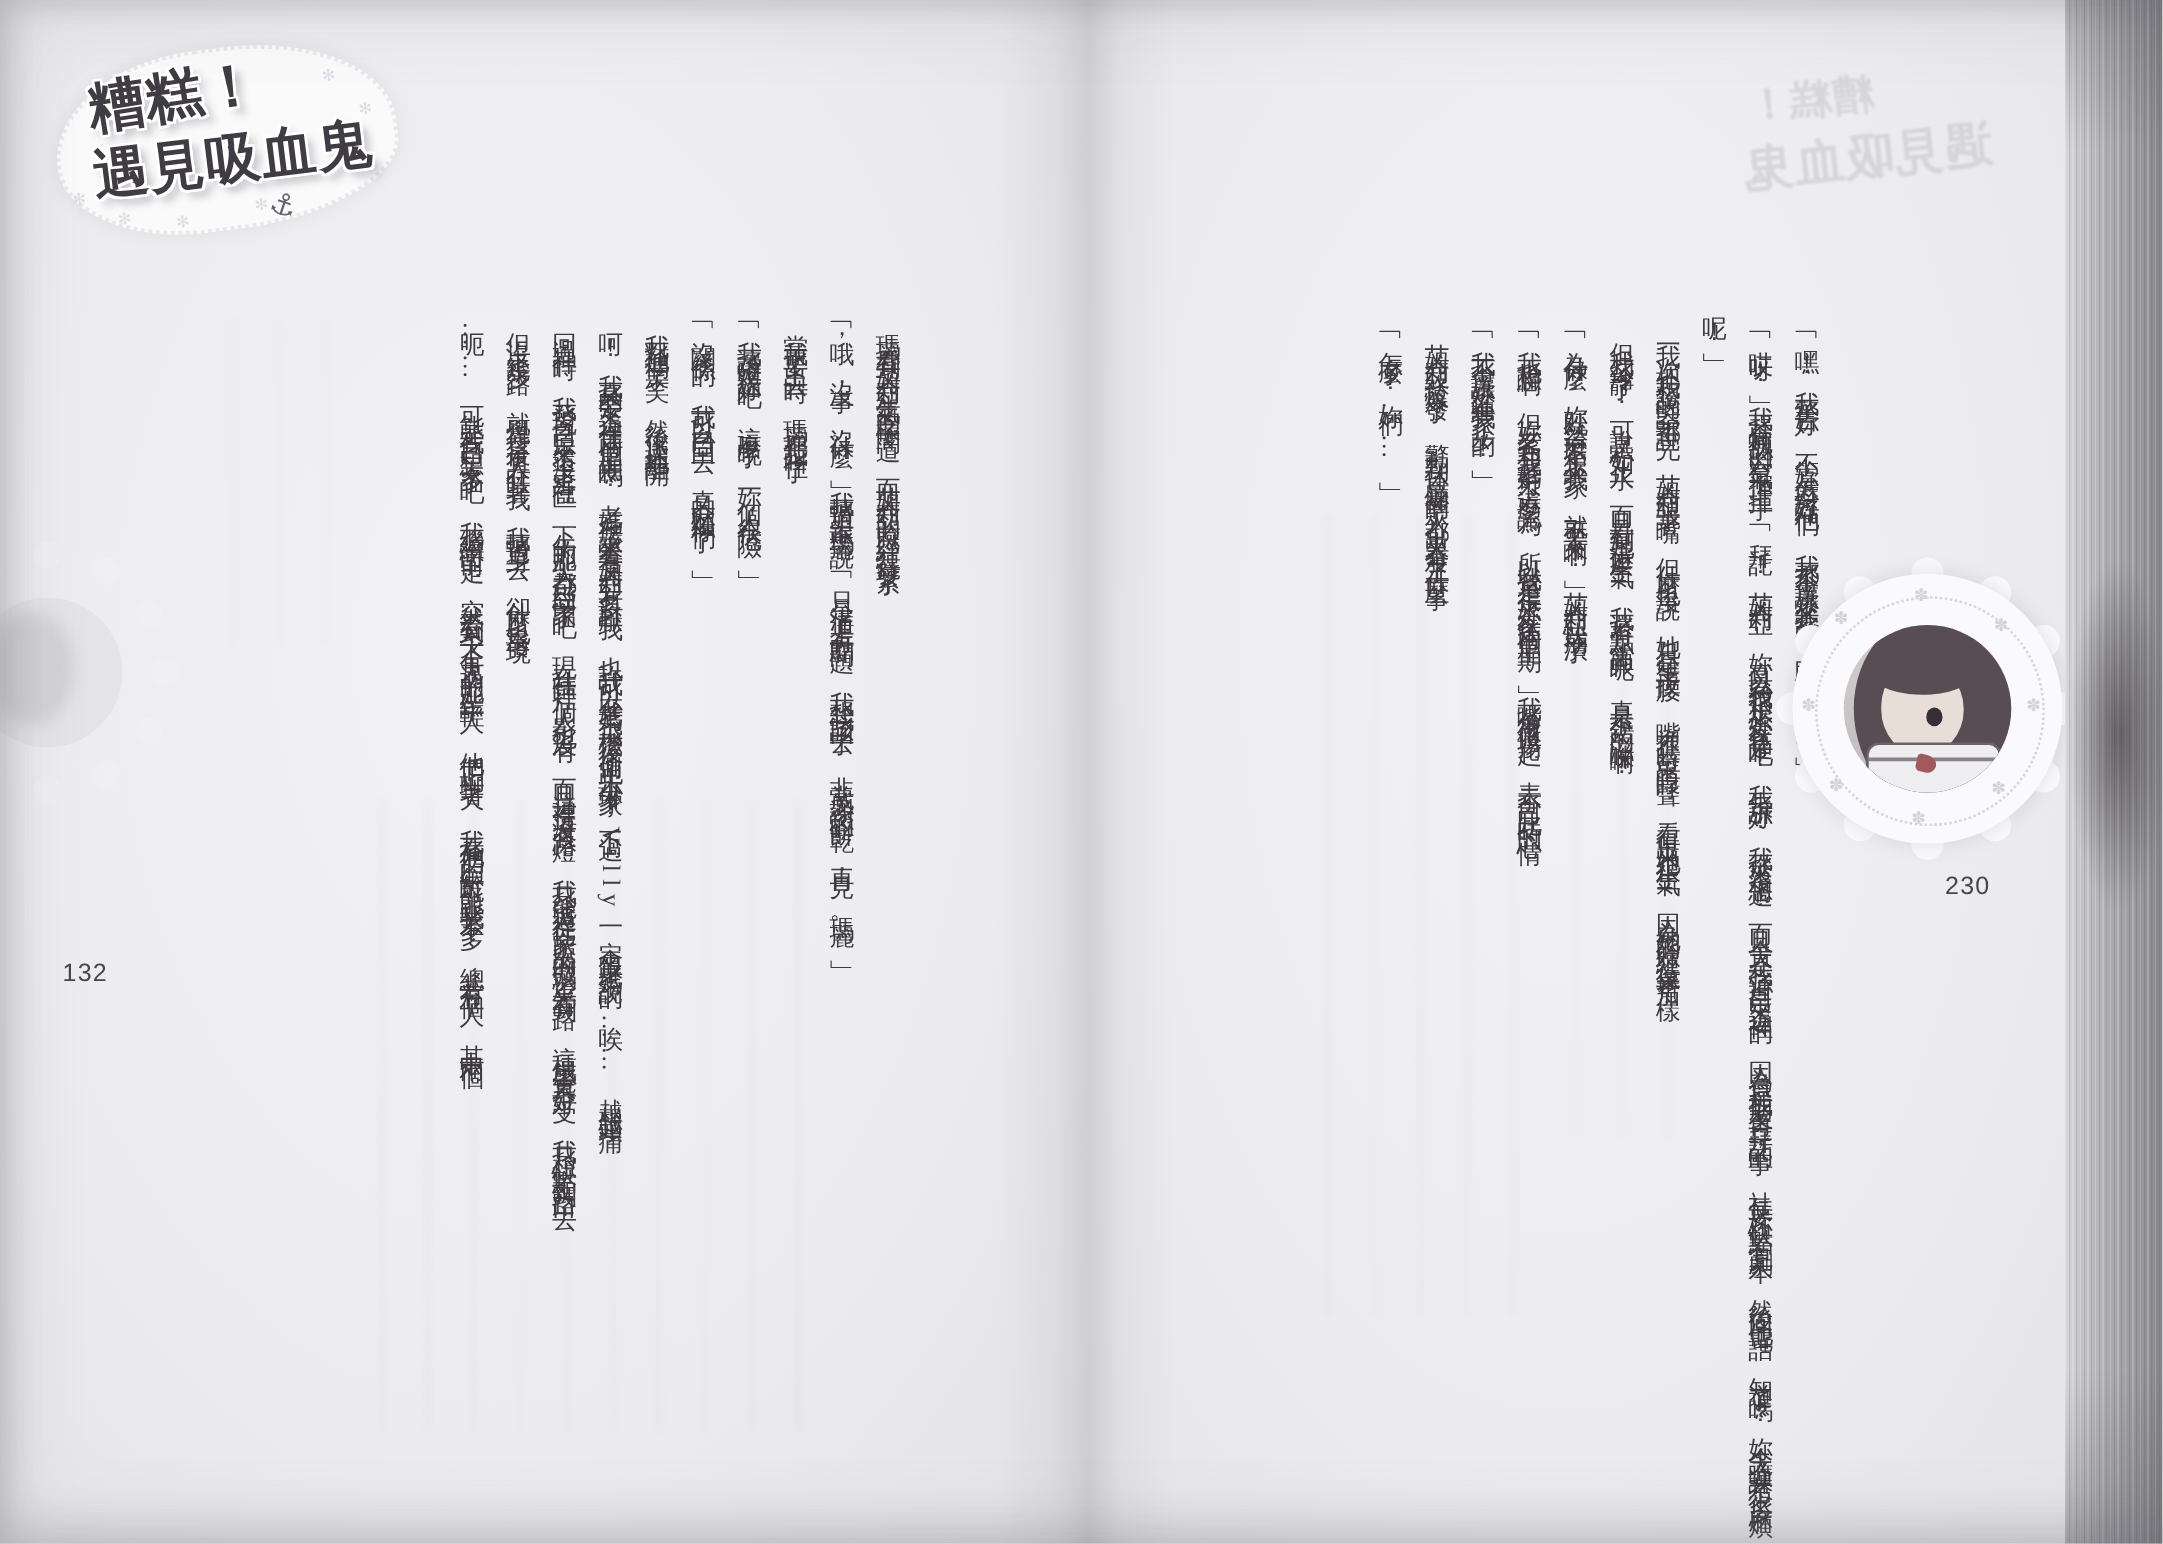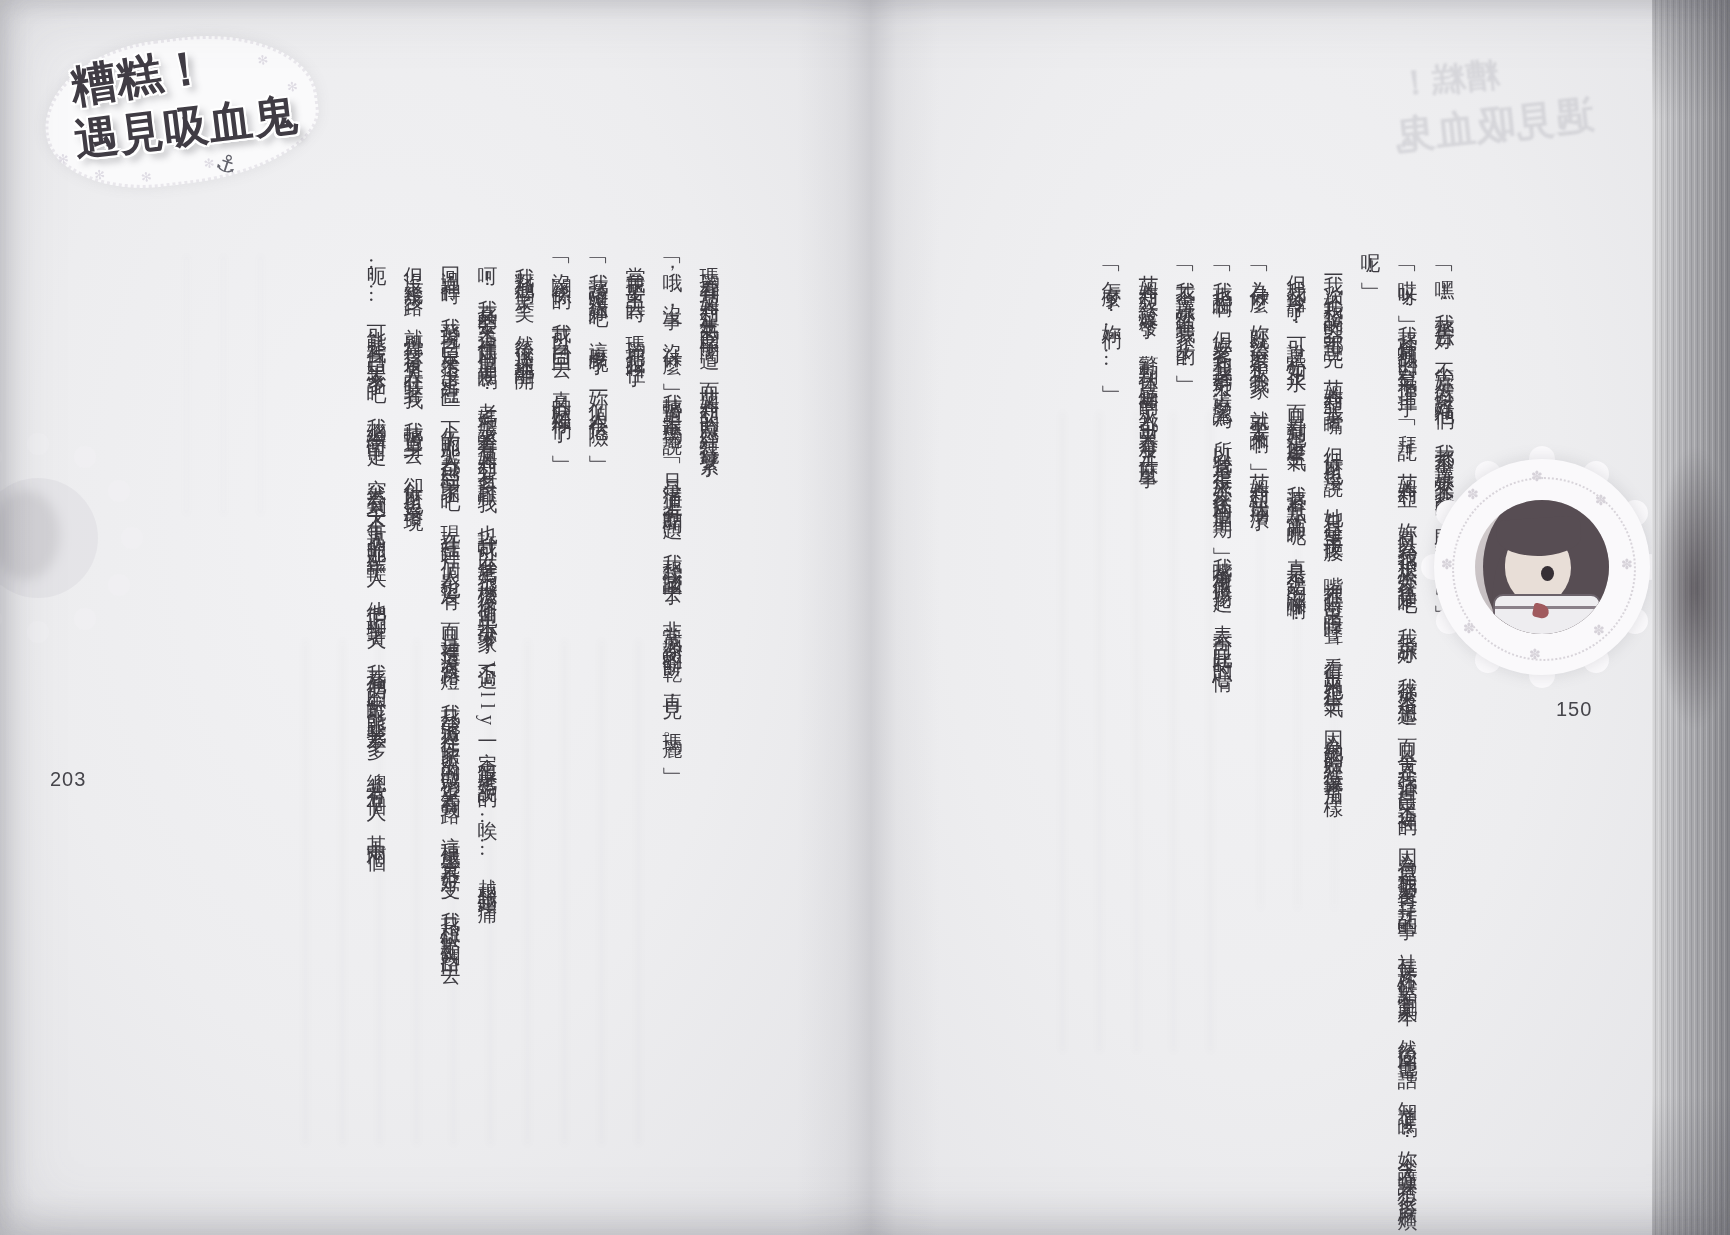--- a/index.html
+++ b/index.html
@@ -172,21 +172,21 @@
         <p class="vpara">當我正要出去時，瑪麗把我叫住了。</p>
         <p class="vpara">「我讓薩姆送妳吧，這麼晚了，妳一個人很危險。」</p>
         <p class="vpara">「沒關係的，我可以自己回去，真的麻煩你們了。」</p>
         <p class="vpara">我對他們笑了笑，然後迅速地離開。</p>
         <p class="vpara">呵！我真的要來這裡住兩個星期嗎？老媽應該來看看艾姆莉亞有多討厭我。也許我可以在老媽上飛機後偷偷跑去小琳家？不過Villy一定會跟老媽說的，唉……越想越頭痛。</p>
         <p class="vpara">回過神時，我發現自己原來還沒走出社區。下午的那些人都已經回家了吧，現在社區裡一個人影也沒有，而且這裡還沒有路燈，我只能透過從住家照出的微弱燈光看到路，這種感覺真不好受！我只想快點走到路口去。</p>
         <p class="vpara">但沒走幾步路，就覺得背後有人在盯著我，我轉過身去，卻什麼也沒發現。</p>
         <p class="vpara">呃……可能是我自己想太多了吧。我繼續向前走，突然看到今天下午見過的那些年輕人，他們正聊著天。我看他們的年齡可能跟我差不多，總共有五個人，其中兩個</p>
       </div>
 
-    <div class="pagenum pagenum-left">203</div>
+    <div class="pagenum pagenum-left">132</div>
   </div>
 
   <div class="gutter"></div>
 
   <div class="page page-right">
     <div class="mirror-logo">
       <div class="mirror-line1">糟糕！</div>
       <div class="mirror-line2">遇見吸血鬼</div>
     </div>
 
@@ -198,21 +198,21 @@
         <p class="vpara">「哎呀！」我趕蒼蠅似的對空氣揮了揮手，「拜託！艾姆莉亞，妳真以為我很想來妳家住是吧？我告訴妳！我從來沒想過！而且今天是我強迫自己來這裡的，因為這是我朋友再三拜託的事，社長要妳快點看完劇本，然後回他電話，知道了嗎？妳今天曠課惹了很多麻煩呢！」</p>
         <p class="vpara">我一次把我想說的話全都說完，艾姆莉亞張著嘴，但什麼也沒說。她只是雙手扠腰，嘴裡不時發出哼哼聲。看得出來她很生氣，因為她的臉紅得像番茄一樣。</p>
         <p class="vpara">但我卻冷靜了！可說是心如止水。而且看到她這麼生氣，我還有點小高興呢，真是不錯的滋味啊！</p>
         <p class="vpara">「為什麼？妳既然這麼不想來我家，就不要來啊！」艾姆莉亞快崩潰了。</p>
         <p class="vpara">「我也想啊，但妳老爸和我老媽可不這麼認為。所以我還是得來妳家住兩個星期。」我嘴角微微揚起，表示自己此時的心情。</p>
         <p class="vpara">「我不會讓妳踏進我家一步的！」</p>
         <p class="vpara">艾姆莉亞終於爆發了，驚動到休息廳裡的眾人都出來看發生了什麼事。</p>
         <p class="vpara">「怎麼了？妳們……」</p>
       </div>
 
-    <div class="pagenum pagenum-right">150</div>
+    <div class="pagenum pagenum-right">230</div>
 
     <div class="medallion">
       <div class="scallop"></div>
       <div class="medal-base"></div>
       <div class="medal-flowers">
         <i></i>
           <i></i>
           <i></i>
           <i></i>
           <i></i>

